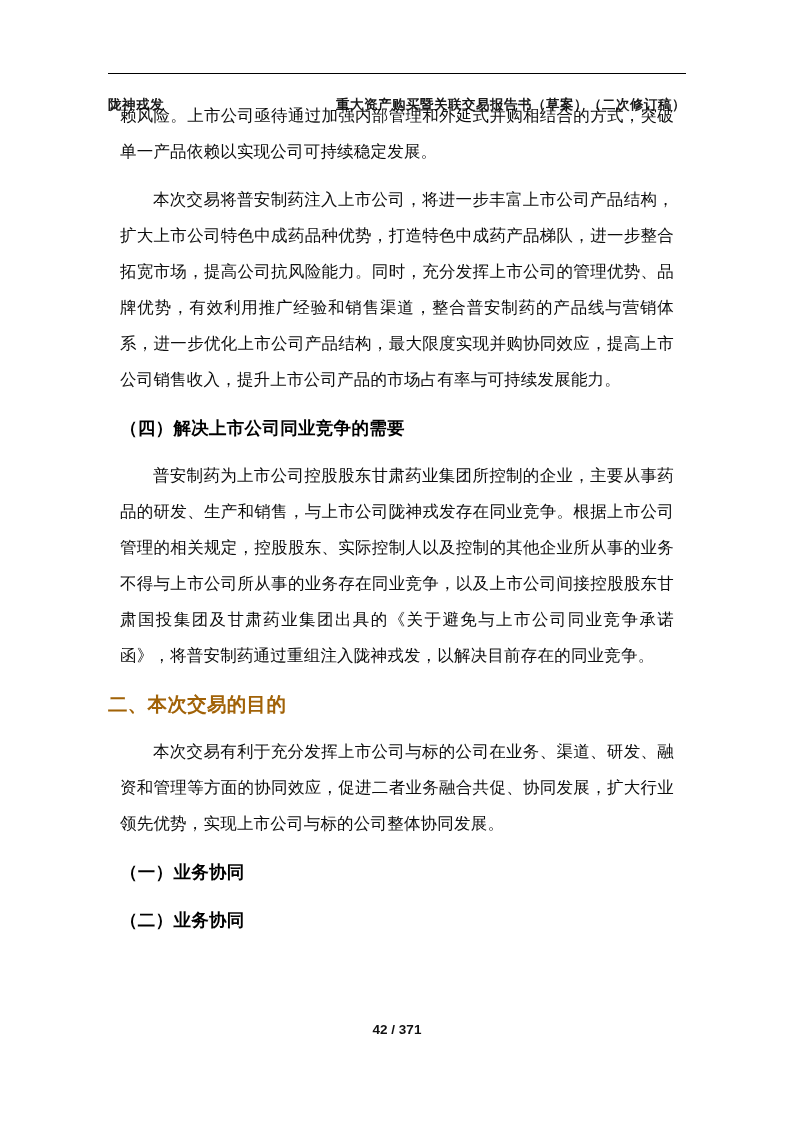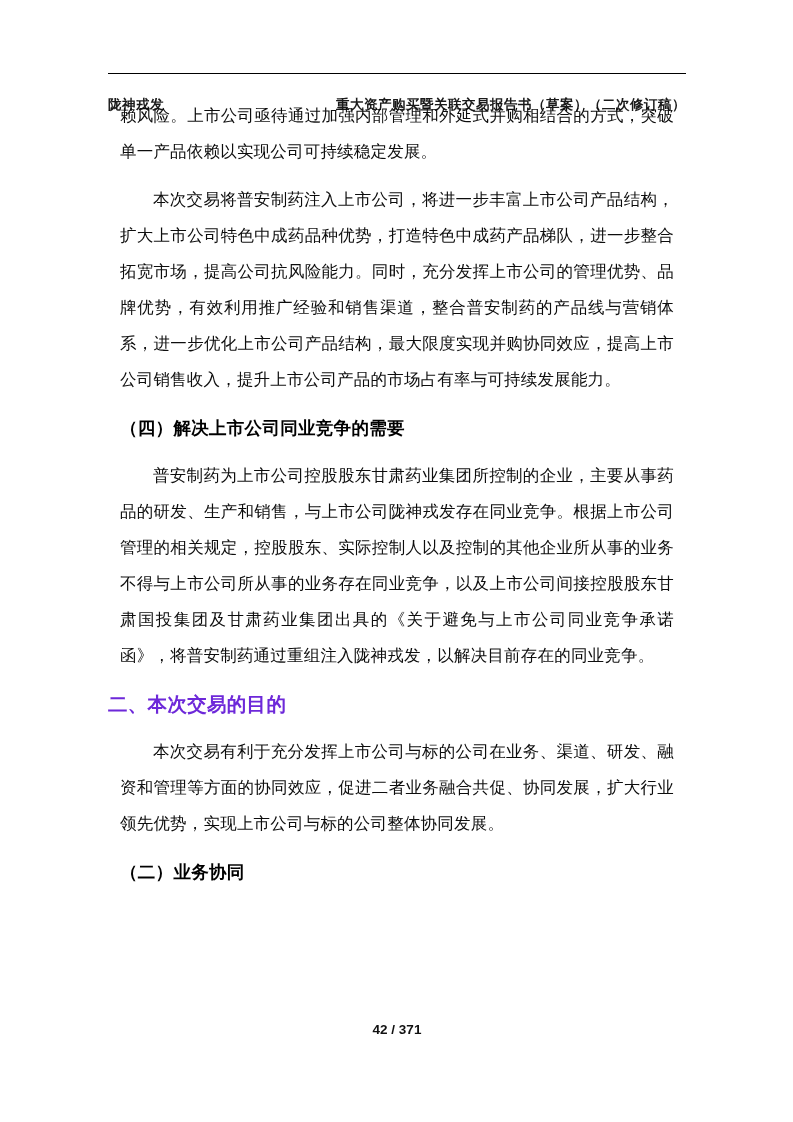--- a/index.html
+++ b/index.html
@@ -83,21 +83,21 @@
     font-family: "Liberation Sans", "DejaVu Sans", sans-serif;
     color: #000000;
     letter-spacing: 0.3px;
   }
   h2.heading-main {
     margin: 0;
     font-size: 19.5px;
     line-height: 36px;
     font-weight: bold;
     font-family: "Liberation Sans", "DejaVu Sans", sans-serif;
-    color: #6d28d9;
+    color: #a16207;
     letter-spacing: 0.3px;
   }
   .gap-before {
     margin-top: 18px;
   }
   .gap-after {
     margin-bottom: 10px;
   }
   .footer {
     position: absolute;
@@ -130,20 +130,21 @@
       <p class="body-text indent">本次交易将普安制药注入上市公司，将进一步丰富上市公司产品结构，扩大上市公司特色中成药品种优势，打造特色中成药产品梯队，进一步整合拓宽市场，提高公司抗风险能力。同时，充分发挥上市公司的管理优势、品牌优势，有效利用推广经验和销售渠道，整合普安制药的产品线与营销体系，进一步优化上市公司产品结构，最大限度实现并购协同效应，提高上市公司销售收入，提升上市公司产品的市场占有率与可持续发展能力。</p>
 
       <h2 class="heading gap-before gap-after">（四）解决上市公司同业竞争的需要</h2>
 
       <p class="body-text indent">普安制药为上市公司控股股东甘肃药业集团所控制的企业，主要从事药品的研发、生产和销售，与上市公司陇神戎发存在同业竞争。根据上市公司管理的相关规定，控股股东、实际控制人以及控制的其他企业所从事的业务不得与上市公司所从事的业务存在同业竞争，以及上市公司间接控股股东甘肃国投集团及甘肃药业集团出具的《关于避免与上市公司同业竞争承诺函》，将普安制药通过重组注入陇神戎发，以解决目前存在的同业竞争。</p>
 
       <h2 class="heading-main gap-before gap-after">二、本次交易的目的</h2>
 
       <p class="body-text indent">本次交易有利于充分发挥上市公司与标的公司在业务、渠道、研发、融资和管理等方面的协同效应，促进二者业务融合共促、协同发展，扩大行业领先优势，实现上市公司与标的公司整体协同发展。</p>
 
+      <h2 class="heading gap-before gap-after">（一）业务协同</h2>
 
 
       <h2 class="heading gap-before">（二）业务协同</h2>
 
     </div>
 
     <div class="footer">
       <span>42 / 371</span>
     </div>
 

